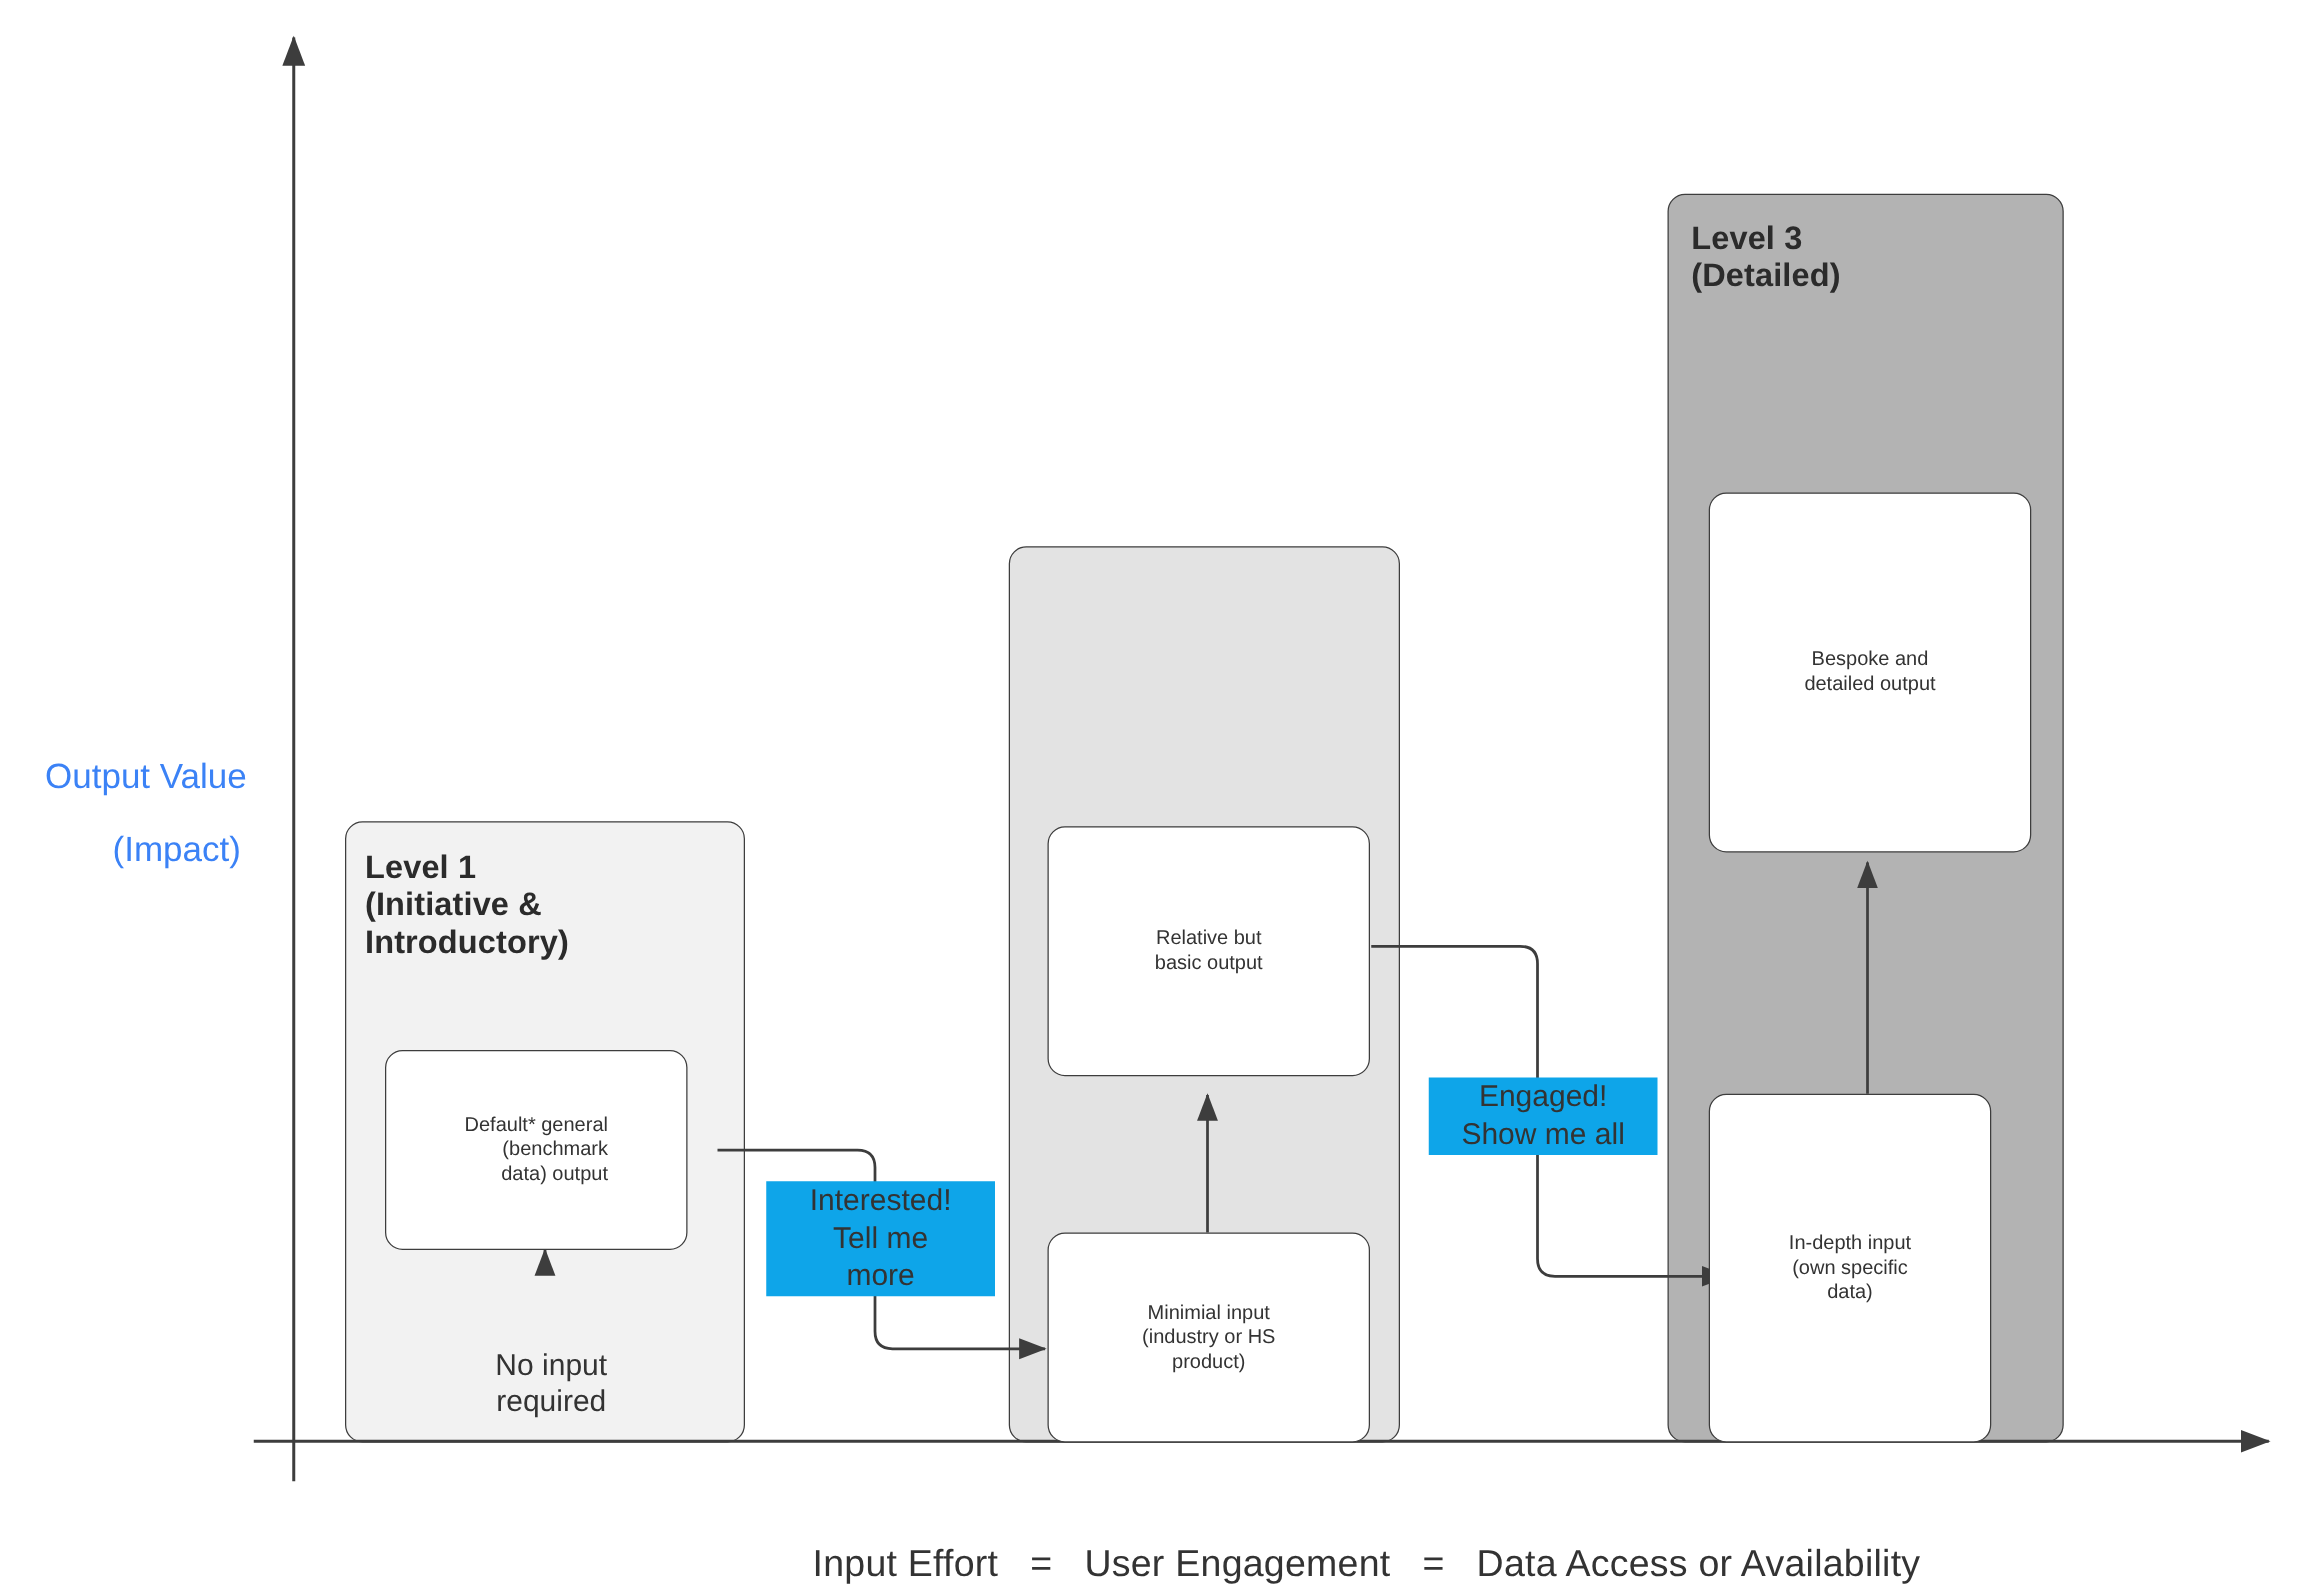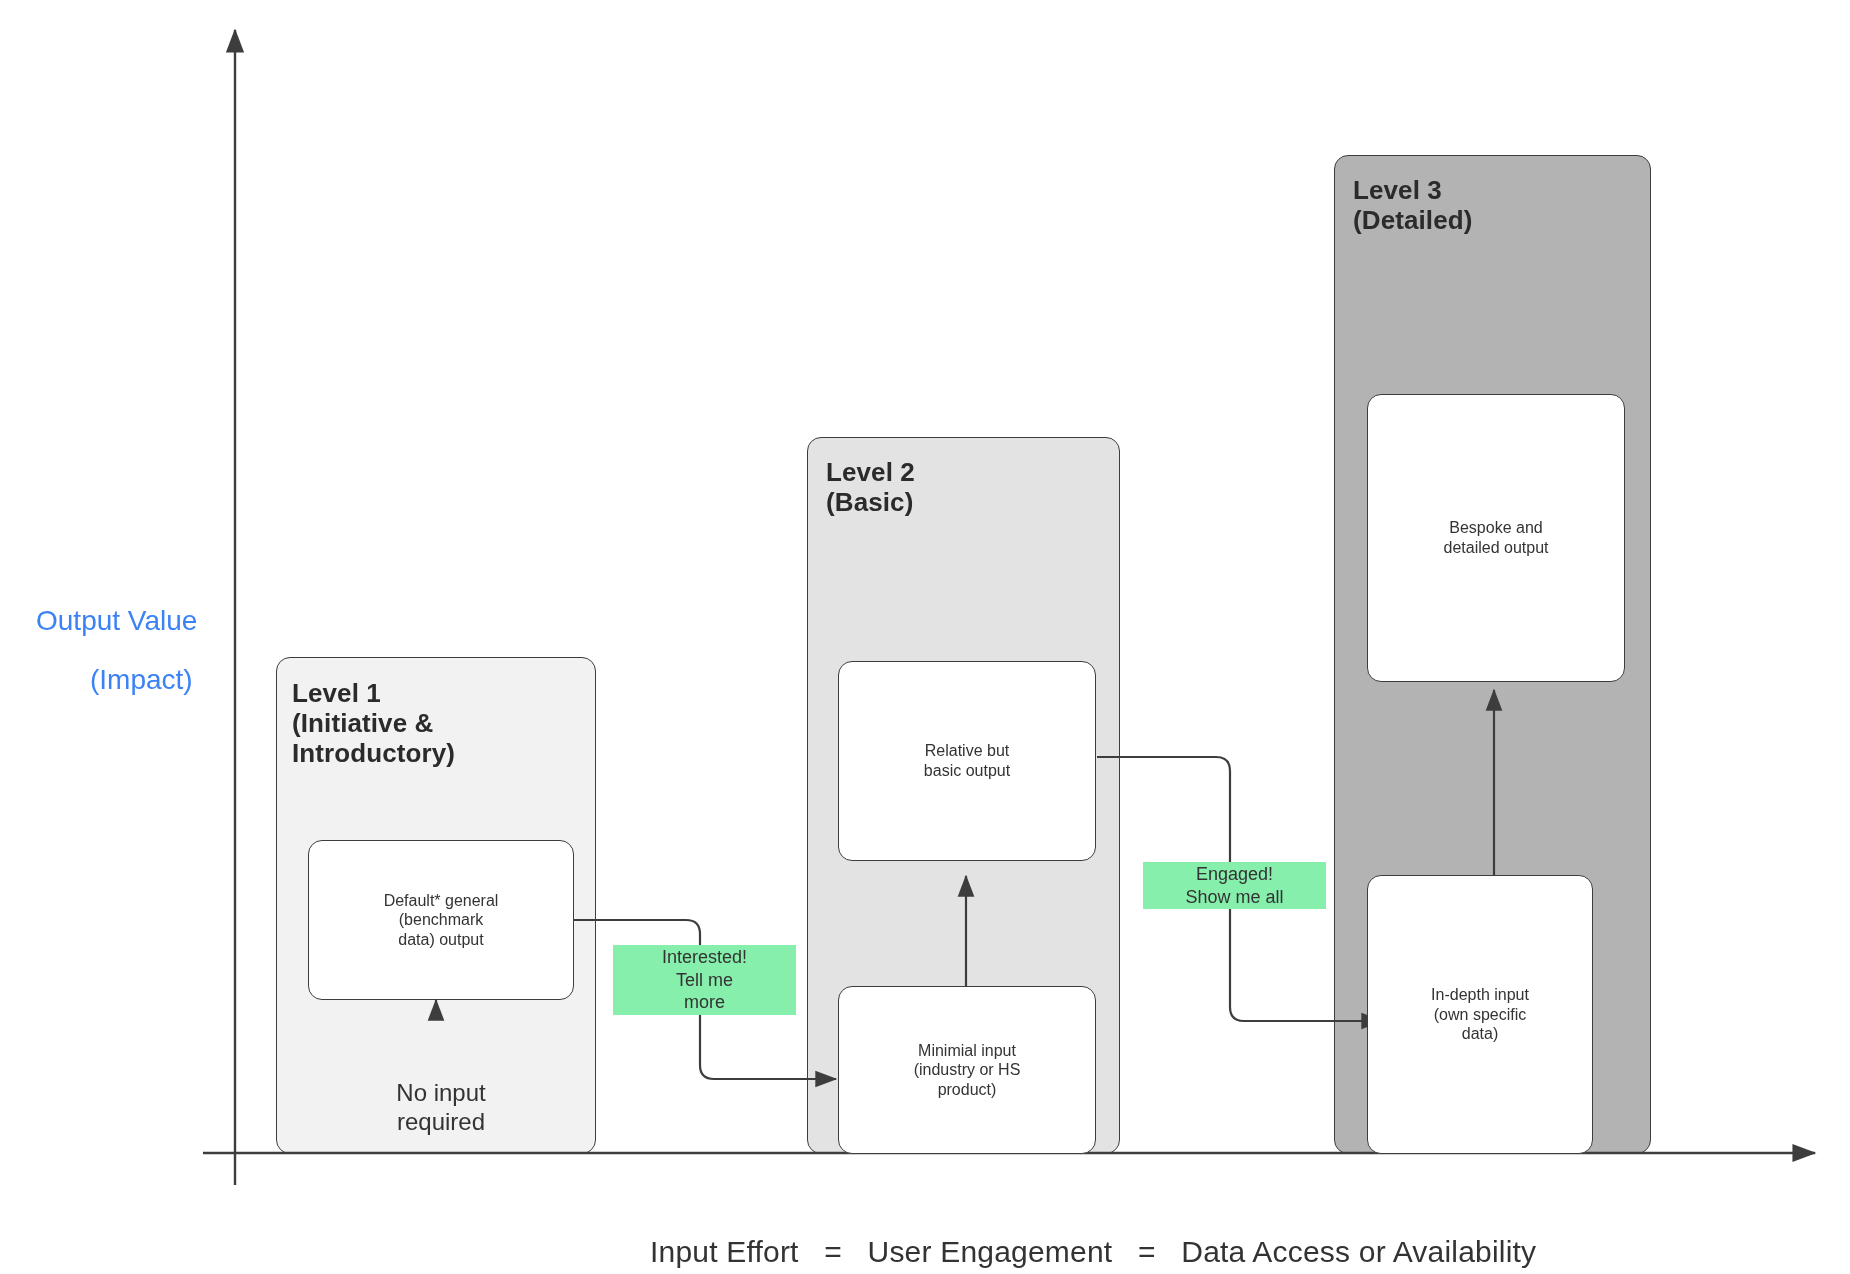--- a/index.html
+++ b/index.html
@@ -68,25 +68,25 @@
   .axis-label {
     position: absolute;
     font-size: 28px;
     line-height: 1.22;
     color: #3b82f6;
     white-space: pre;
   }
   .edge-label {
     position: absolute;
     text-align: center;
-    font-size: 18px;
+    font-size: 24px;
     line-height: 1.25;
     color: #333333;
     white-space: pre-line;
-    background: #86efac;
+    background: #0ea5e9;
     padding: 1px 4px;
   }
   .footer {
     position: absolute;
     font-size: 30px;
     color: #333333;
     white-space: pre;
     letter-spacing: 0.2px;
   }
 </style>
@@ -95,22 +95,20 @@
 
 <div id="canvas">
 
   <div class="lvl" style="left:276px; top:657px; width:320px; height:497px; background:#f2f2f2;"></div>
   <div class="lvl" style="left:807px; top:437px; width:313px; height:717px; background:#e3e3e3;"></div>
   <div class="lvl" style="left:1334px; top:155px; width:317px; height:999px; background:#b3b3b3;"></div>
 
   <div class="lvl-title" style="left:292px; top:678px; width:290px;">Level 1
 (Initiative &amp;
 Introductory)</div>
-  <div class="lvl-title" style="left:826px; top:457px; width:280px;">Level 2
-(Basic)</div>
   <div class="lvl-title" style="left:1353px; top:175px; width:280px;">Level 3
 (Detailed)</div>
 
   <svg class="layer" viewBox="0 0 1850 1274" preserveAspectRatio="none">
     <defs>
       <marker id="arrowDark" markerWidth="11" markerHeight="11" refX="9.4" refY="4" orient="auto" markerUnits="strokeWidth">
         <path d="M0,0.2 L10,4 L0,7.8 z" fill="#3d3d3d"></path>
       </marker>
     </defs>
 
@@ -123,21 +121,21 @@
 
     <line x1="966" y1="986" x2="966" y2="876" stroke="#3d3d3d" stroke-width="2.2" marker-end="url(#arrowDark)"></line>
 
     <line x1="1494" y1="875" x2="1494" y2="690" stroke="#3d3d3d" stroke-width="2.2" marker-end="url(#arrowDark)"></line>
 
     <path d="M 574 920 L 686 920 Q 700 920 700 934 L 700 1065 Q 700 1079 714 1079 L 836 1079" fill="none" stroke="#3d3d3d" stroke-width="2.2" marker-end="url(#arrowDark)"></path>
 
     <path d="M 1097 757 L 1216 757 Q 1230 757 1230 771 L 1230 1007 Q 1230 1021 1244 1021 L 1382 1021" fill="none" stroke="#3d3d3d" stroke-width="2.2" marker-end="url(#arrowDark)"></path>
   </svg>
 
-  <div class="node" style="left:308px; top:840px; width:266px; height:160px;">Default* general
+  <div class="node" style="left:308px; top:840px; width:242px; height:160px;text-align:right;">Default* general
 (benchmark
 data) output</div>
   <div class="plain" style="left:308px; top:1078px; width:266px;">No input
 required</div>
 
   <div class="node" style="left:838px; top:661px; width:258px; height:200px;">Relative but
 basic output</div>
   <div class="node" style="left:838px; top:986px; width:258px; height:168px;">Minimial input
 (industry or HS
 product)</div>

